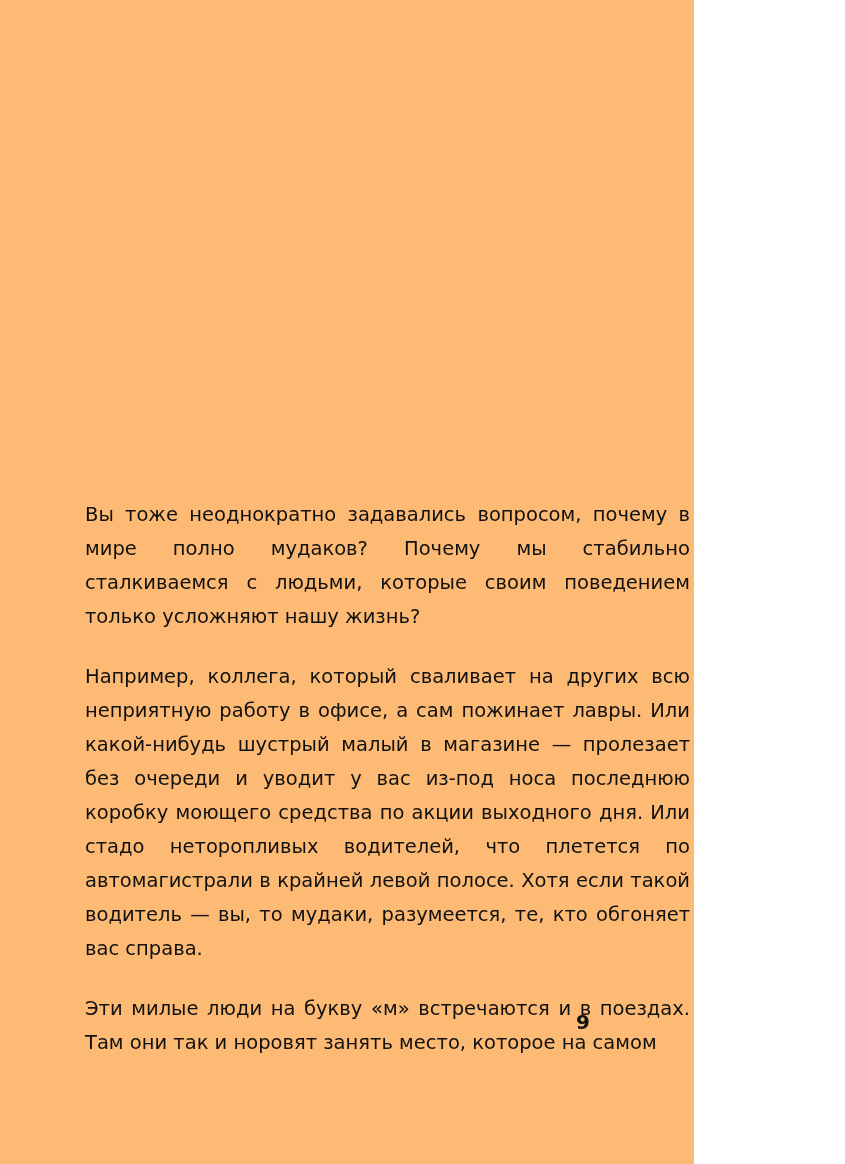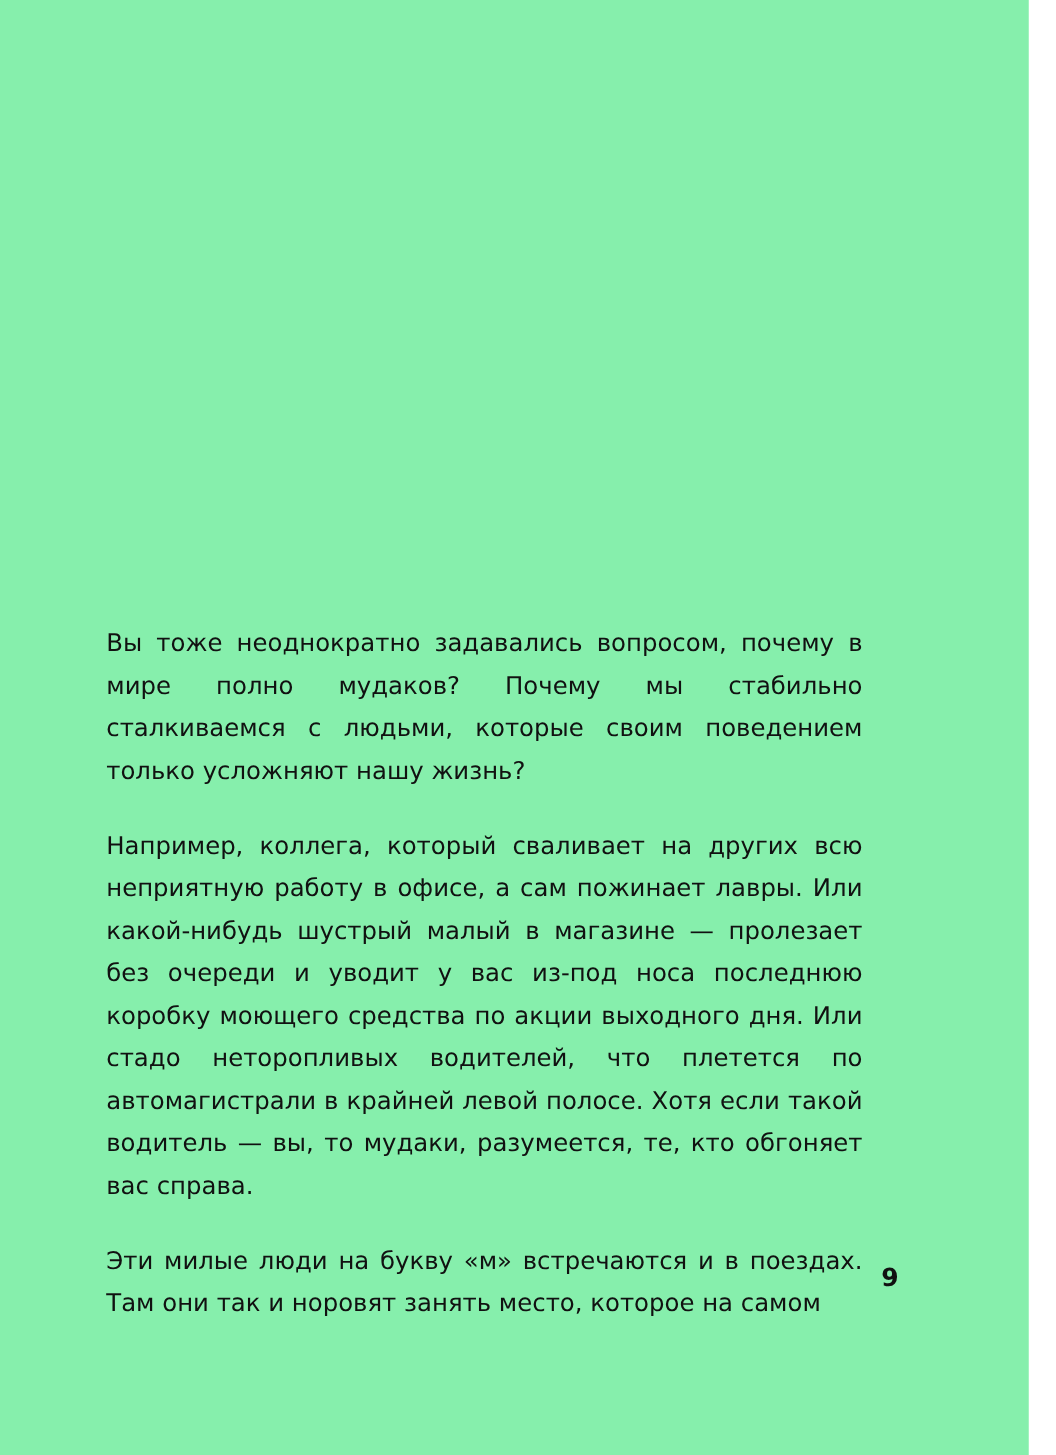--- a/index.html
+++ b/index.html
@@ -2,23 +2,23 @@
 <html lang="ru"><head>
 <meta charset="utf-8">
 <style>
   html, body {
     margin: 0;
     padding: 0;
     background: #ffffff;
   }
   .page {
     position: relative;
-    width: 823px;
+    width: 694px;
     height: 1164px;
-    background: #86efac;
+    background: #fdba74;
     box-sizing: border-box;
     overflow: hidden;
   }
   .content {
     position: absolute;
     left: 85px;
     top: 498px;
     width: 605px;
   }
   .para {

